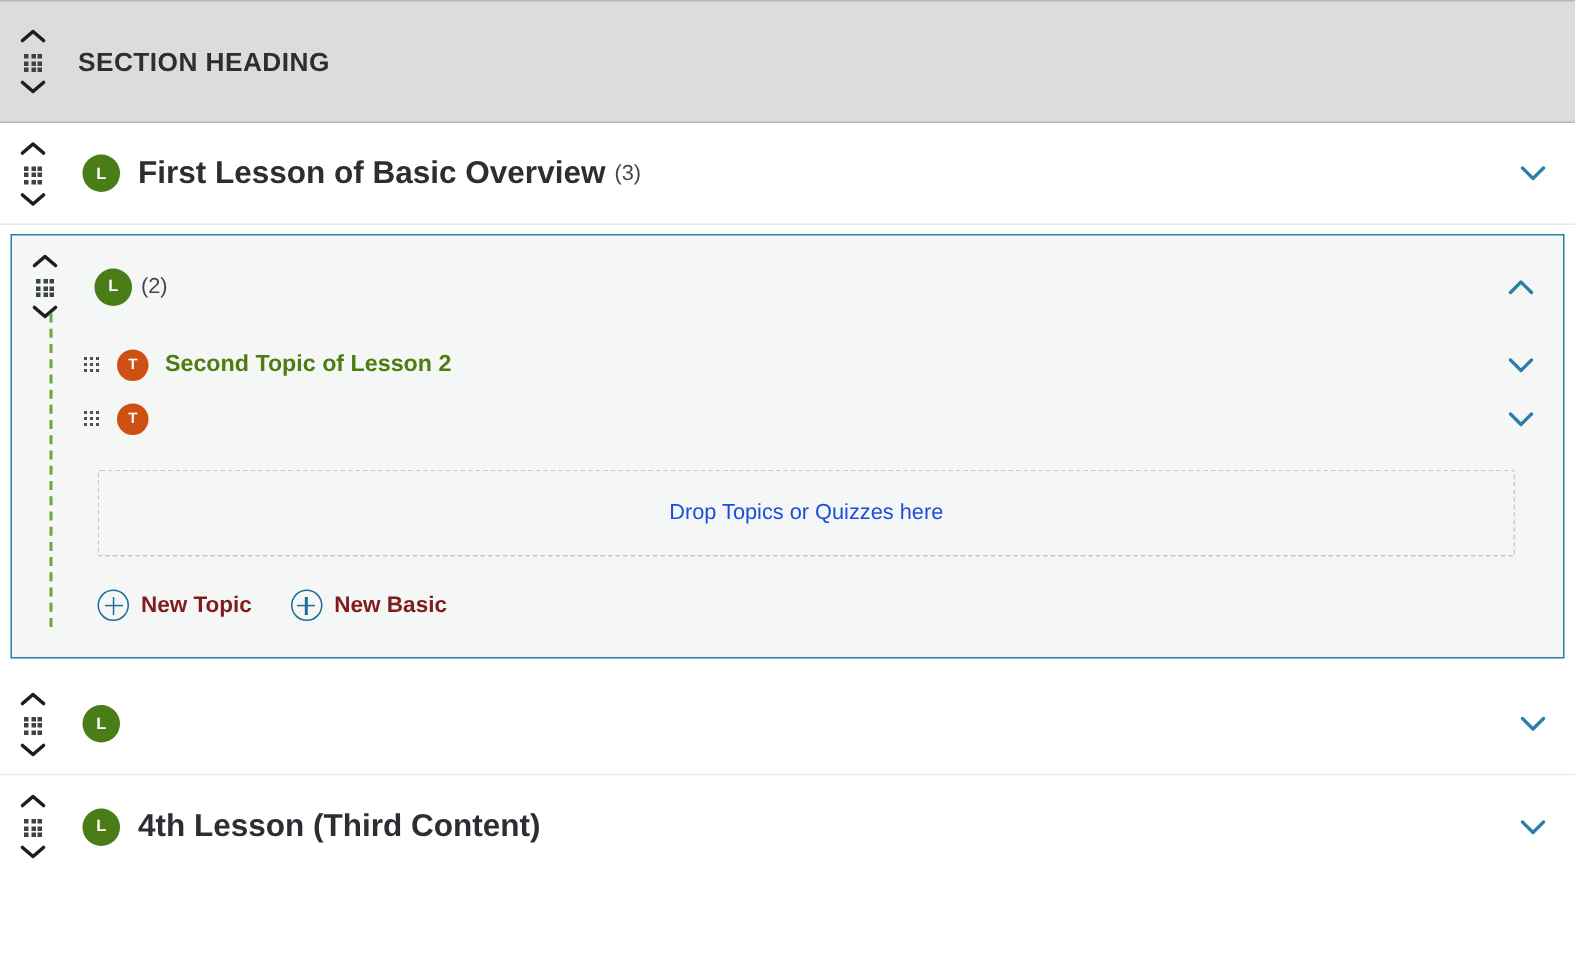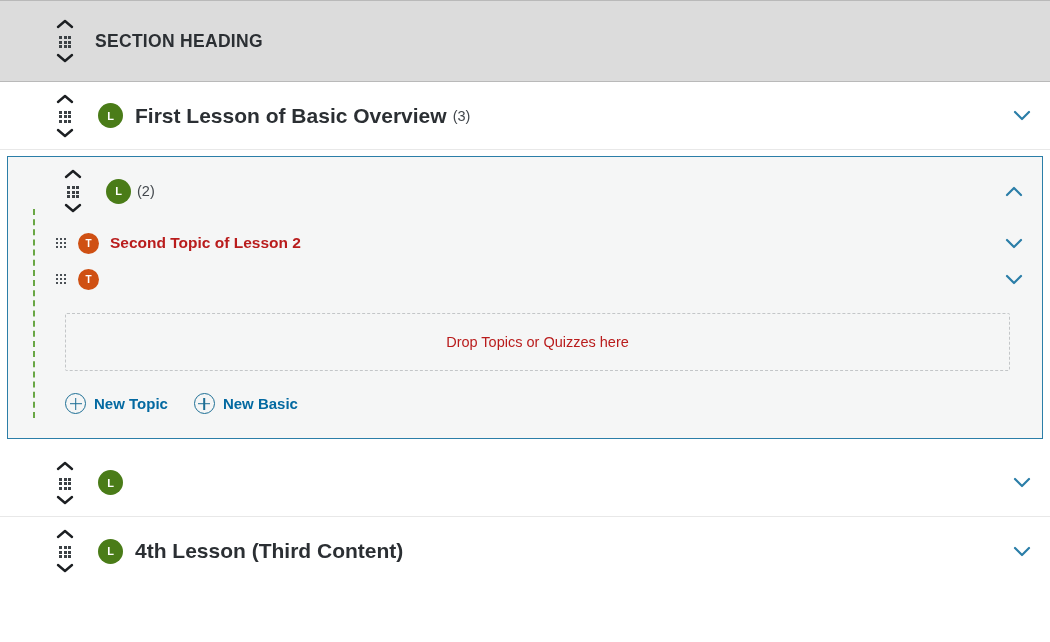--- a/index.html
+++ b/index.html
@@ -20,21 +20,20 @@
     position: relative;
   }
 
   
   .row {
     position: relative;
     display: flex;
     align-items: stretch;
     background: #ffffff;
     box-sizing: border-box;
-    padding-left: 43px;
   }
 
   .ctrl-col {
     width: 44px;
     min-width: 44px;
     display: flex;
     flex-direction: column;
     align-items: center;
     justify-content: center;
     padding-top: 2px;
@@ -173,50 +172,50 @@
   .topic-row {
     display: flex;
     align-items: center;
     height: 36px;
     padding-left: 46px;
     position: relative;
   }
   .topic-title {
     font-size: 15.5px;
     font-weight: bold;
-    color: #b91c1c;
+    color: #4d7c0f;
     margin-left: 11px;
     white-space: nowrap;
   }
   .topic-row .badge { margin-left: 10px; }
 
   .dropzone {
     margin: 16px 32px 0 57px;
     height: 56px;
     border: 1px dashed #c3c6c8;
     border-radius: 2px;
     display: flex;
     align-items: center;
     justify-content: center;
-    color: #b91c1c;
+    color: #1d4ed8;
     font-size: 14.5px;
     background: #f5f6f6;
   }
 
   .actions {
     display: flex;
     align-items: center;
     margin: 22px 0 0 57px;
     gap: 26px;
   }
   .action-link {
     display: flex;
     align-items: center;
     gap: 8px;
-    color: #0369a1;
+    color: #7f1d1d;
     font-size: 15px;
     font-weight: bold;
     cursor: pointer;
     text-decoration: none;
   }
   .plus-circle {
     width: 19px;
     height: 19px;
     min-width: 19px;
     border: 1.6px solid #1d6f95;

